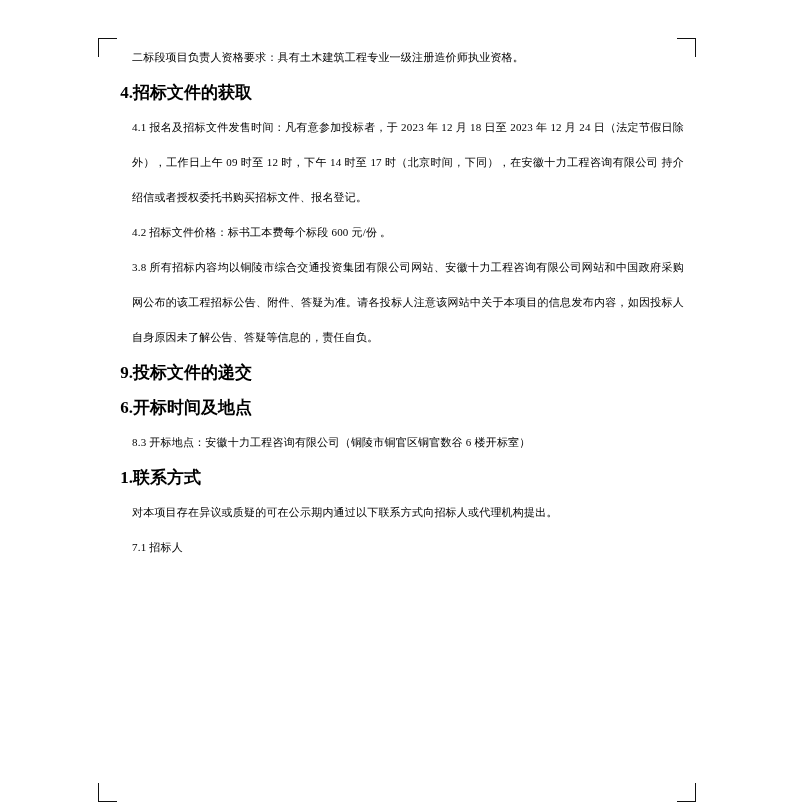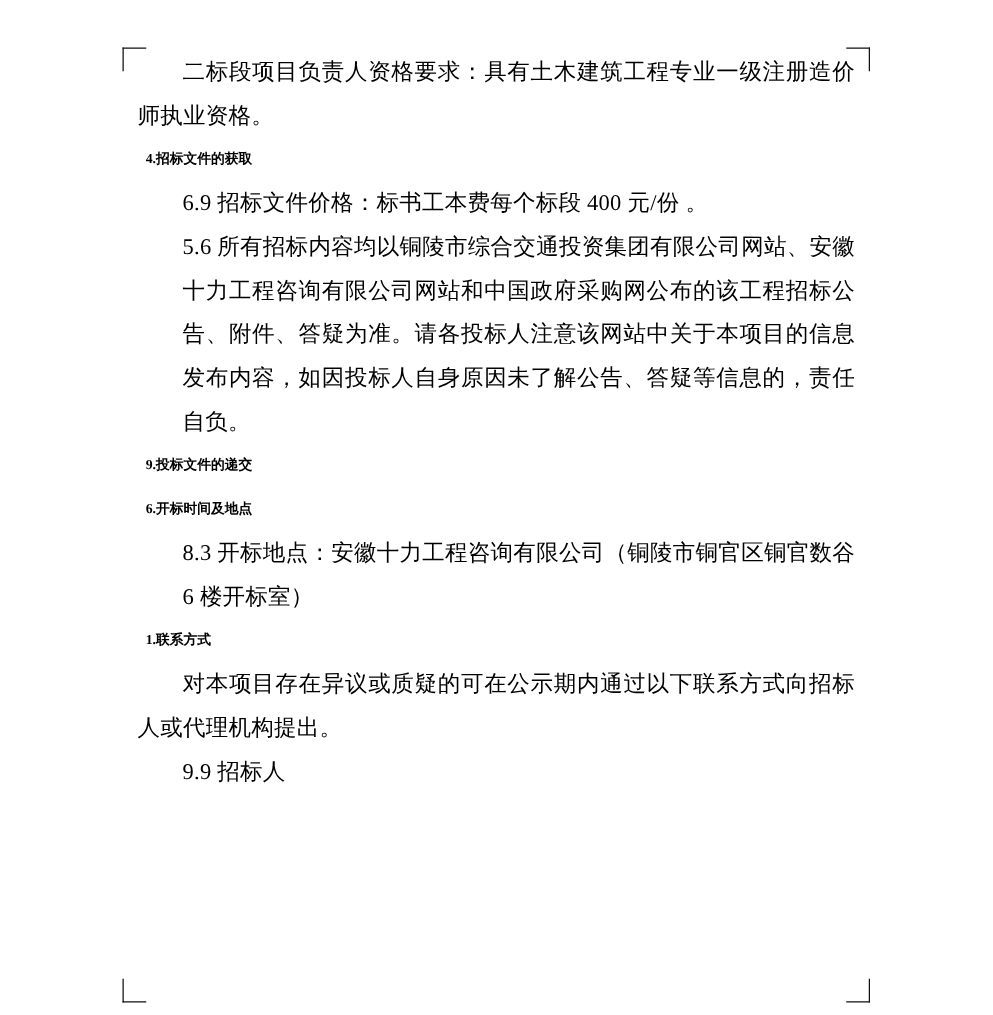--- a/index.html
+++ b/index.html
@@ -27,58 +27,59 @@
     position: absolute;
     width: 18px;
     height: 18px;
   }
   .mark.tl { top: 38px; left: 98px; border-left: 1px solid #111; border-top: 1px solid #111; }
   .mark.tr { top: 38px; right: 98px; border-right: 1px solid #111; border-top: 1px solid #111; }
   .mark.bl { bottom: 10px; left: 98px; border-left: 1px solid #111; border-bottom: 1px solid #111; }
   .mark.br { bottom: 10px; right: 98px; border-right: 1px solid #111; border-bottom: 1px solid #111; }
 
   .body-text {
-    font-size: 18px;
+    font-size: 11px;
     line-height: 35px;
     text-align: justify;
     letter-spacing: 0.2px;
     margin: 0;
   }
   .indent1 { text-indent: 2em; }
   .indent-sub { padding-left: 2em; }
   .indent-sub2 { padding-left: 3.4em; }
   .heading {
-    font-size: 11px;
+    font-size: 17px;
     font-weight: bold;
     line-height: 35px;
     margin: 0;
     text-indent: 0.6em;
   }
 </style>
 </head>
 <body>
 
 <div class="page">
   <span class="mark tl"></span>
   <span class="mark tr"></span>
   <span class="mark bl"></span>
   <span class="mark br"></span>
 
   <p class="body-text indent1">二标段项目负责人资格要求：具有土木建筑工程专业一级注册造价师执业资格。</p>
 
   <p class="heading">4.招标文件的获取</p>
-  <p class="body-text indent-sub">6.9 招标文件价格：标书工本费每个标段 400 元/份 。</p>
-  <p class="body-text indent-sub">5.6 所有招标内容均以铜陵市综合交通投资集团有限公司网站、安徽十力工程咨询有限公司网站和中国政府采购网公布的该工程招标公告、附件、答疑为准。请各投标人注意该网站中关于本项目的信息发布内容，如因投标人自身原因未了解公告、答疑等信息的，责任自负。</p>
+  <p class="body-text indent-sub">4.1 报名及招标文件发售时间：凡有意参加投标者，于 2023 年 12 月 18 日至 2023 年 12 月 24 日（法定节假日除外），工作日上午 09 时至 12 时，下午 14 时至 17 时（北京时间，下同），在安徽十力工程咨询有限公司    持介绍信或者授权委托书购买招标文件、报名登记。</p>
+  <p class="body-text indent-sub">4.2 招标文件价格：标书工本费每个标段 600 元/份 。</p>
+  <p class="body-text indent-sub">3.8 所有招标内容均以铜陵市综合交通投资集团有限公司网站、安徽十力工程咨询有限公司网站和中国政府采购网公布的该工程招标公告、附件、答疑为准。请各投标人注意该网站中关于本项目的信息发布内容，如因投标人自身原因未了解公告、答疑等信息的，责任自负。</p>
 
   <p class="heading">9.投标文件的递交</p>
 
   <p class="heading">6.开标时间及地点</p>
   <p class="body-text indent-sub">8.3 开标地点：安徽十力工程咨询有限公司（铜陵市铜官区铜官数谷 6 楼开标室）</p>
 
   <p class="heading">1.联系方式</p>
   <p class="body-text indent1">对本项目存在异议或质疑的可在公示期内通过以下联系方式向招标人或代理机构提出。</p>
-  <p class="body-text indent-sub">9.9 招标人</p>
+  <p class="body-text indent-sub">7.1 招标人</p>
 
   <p class="body-text indent-sub2">
     
   </p>
 
 </div>
 
 </body></html>

